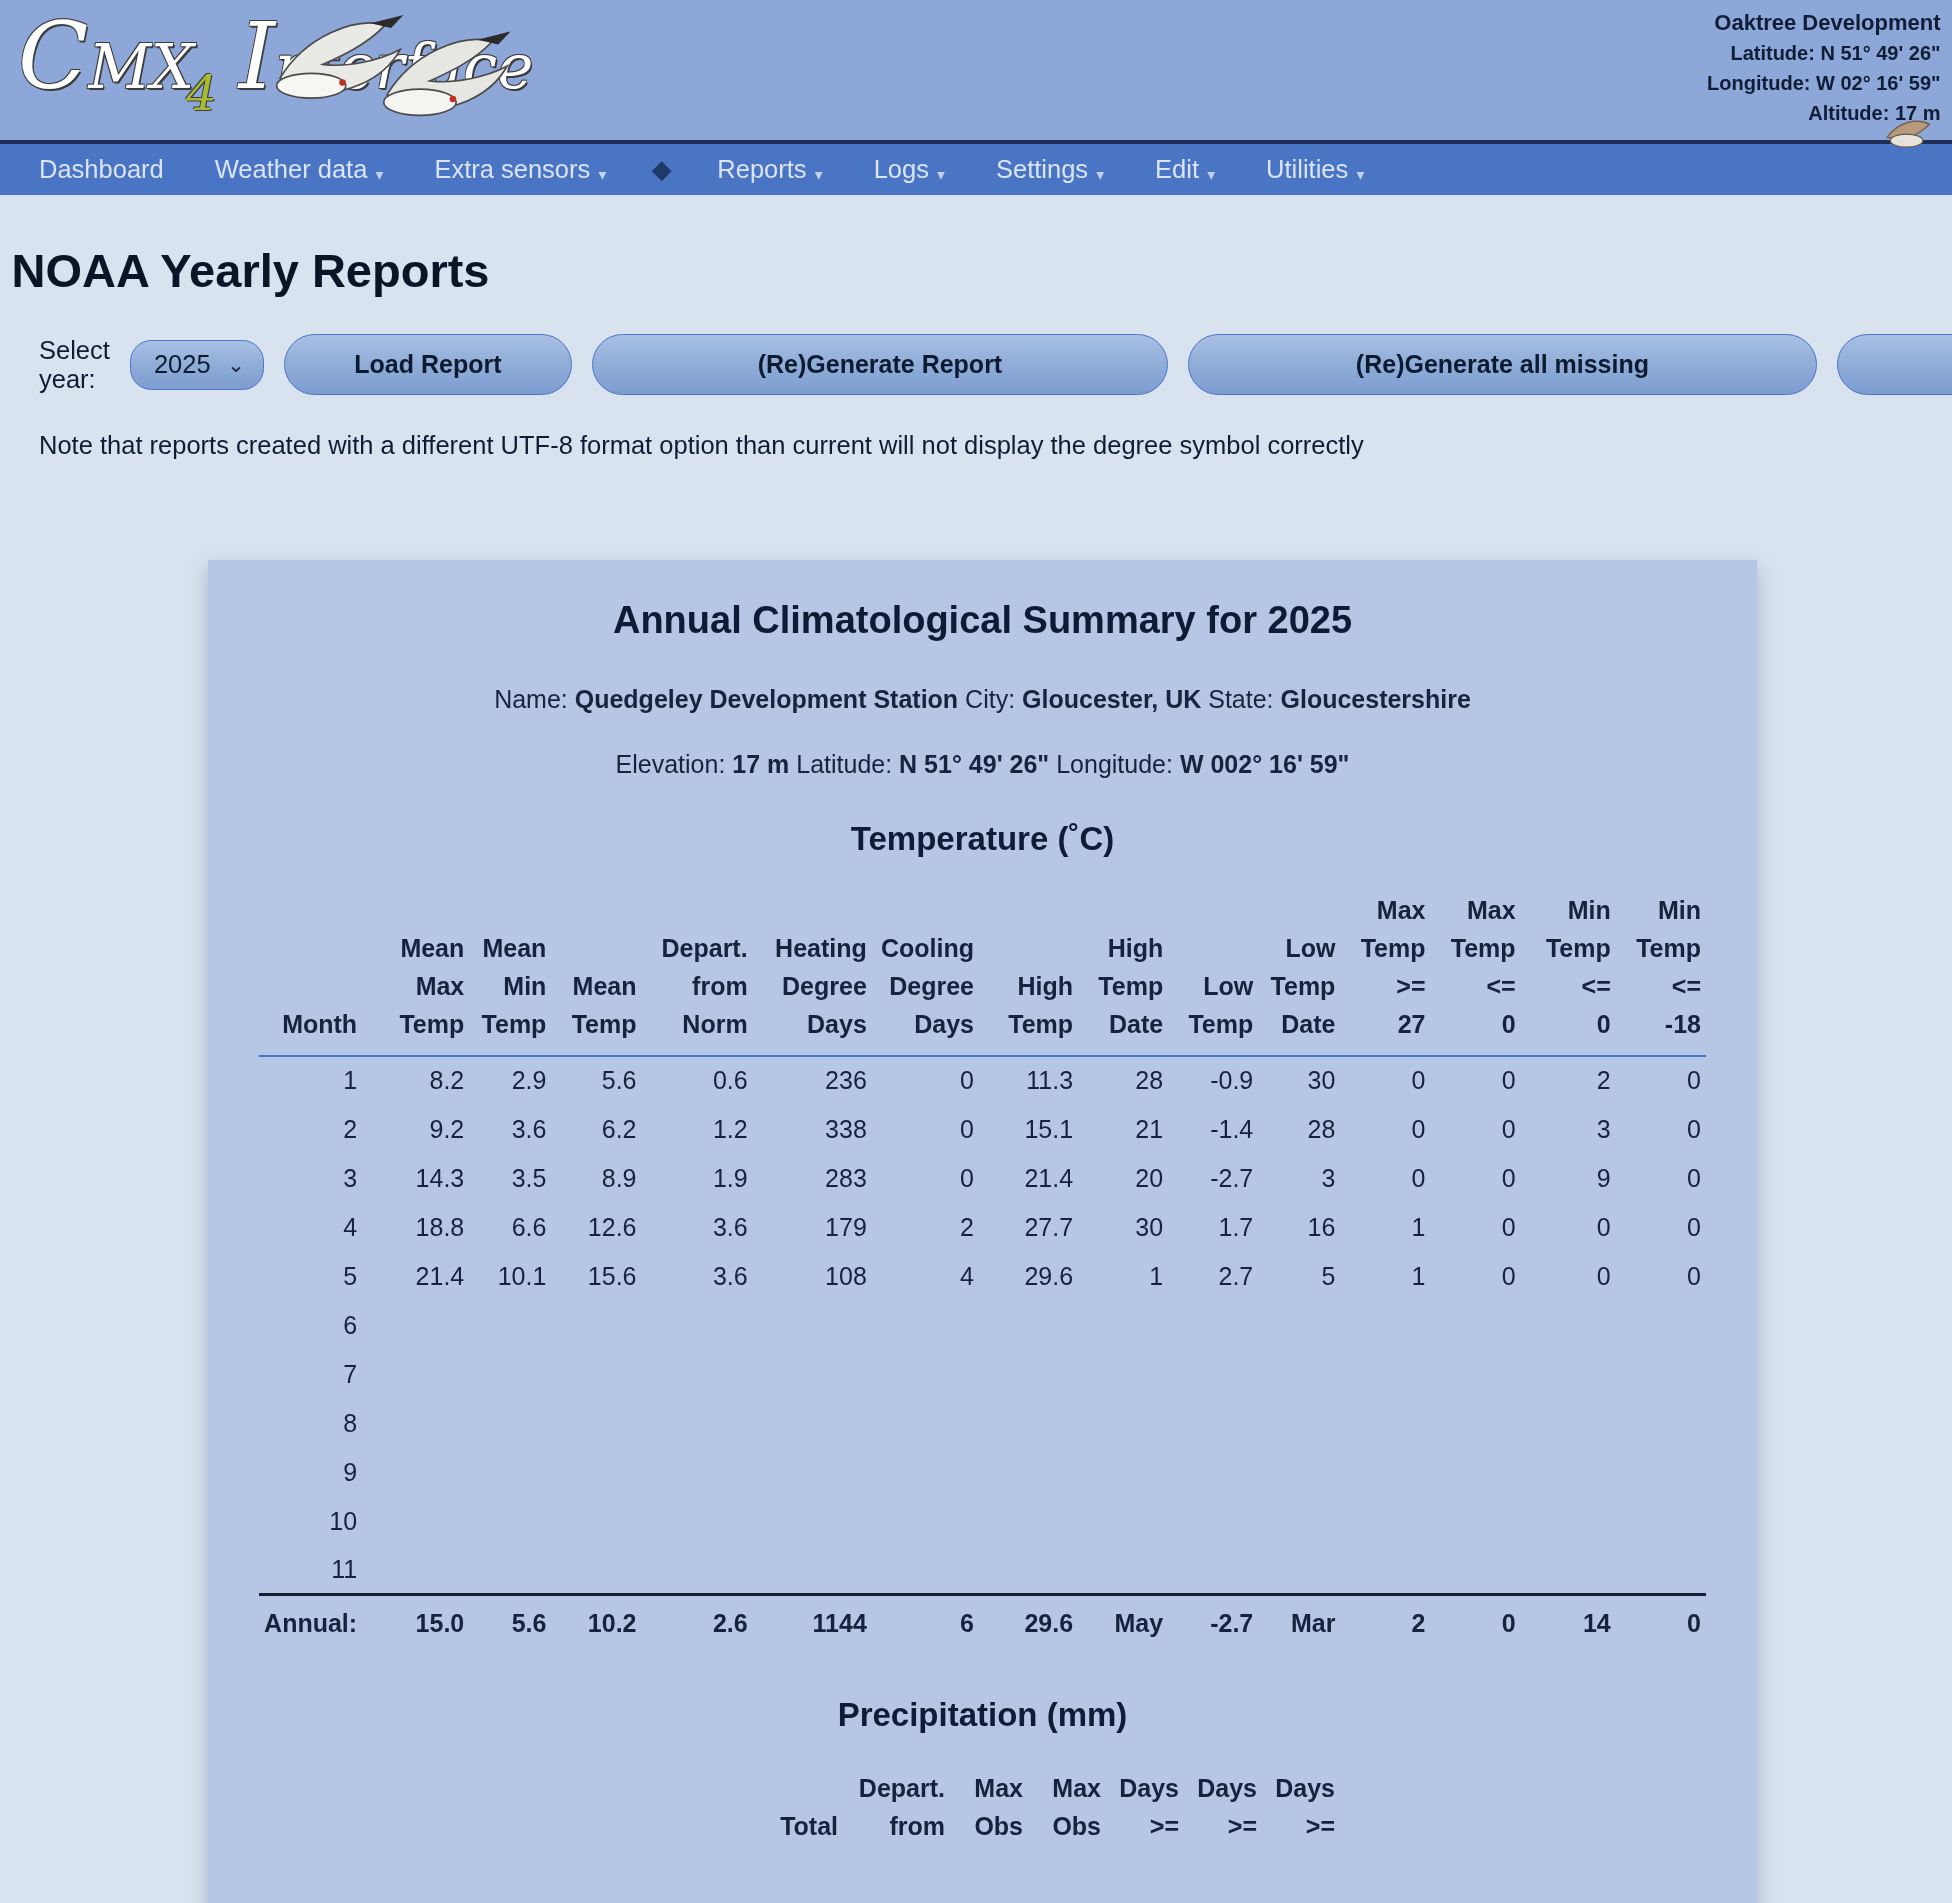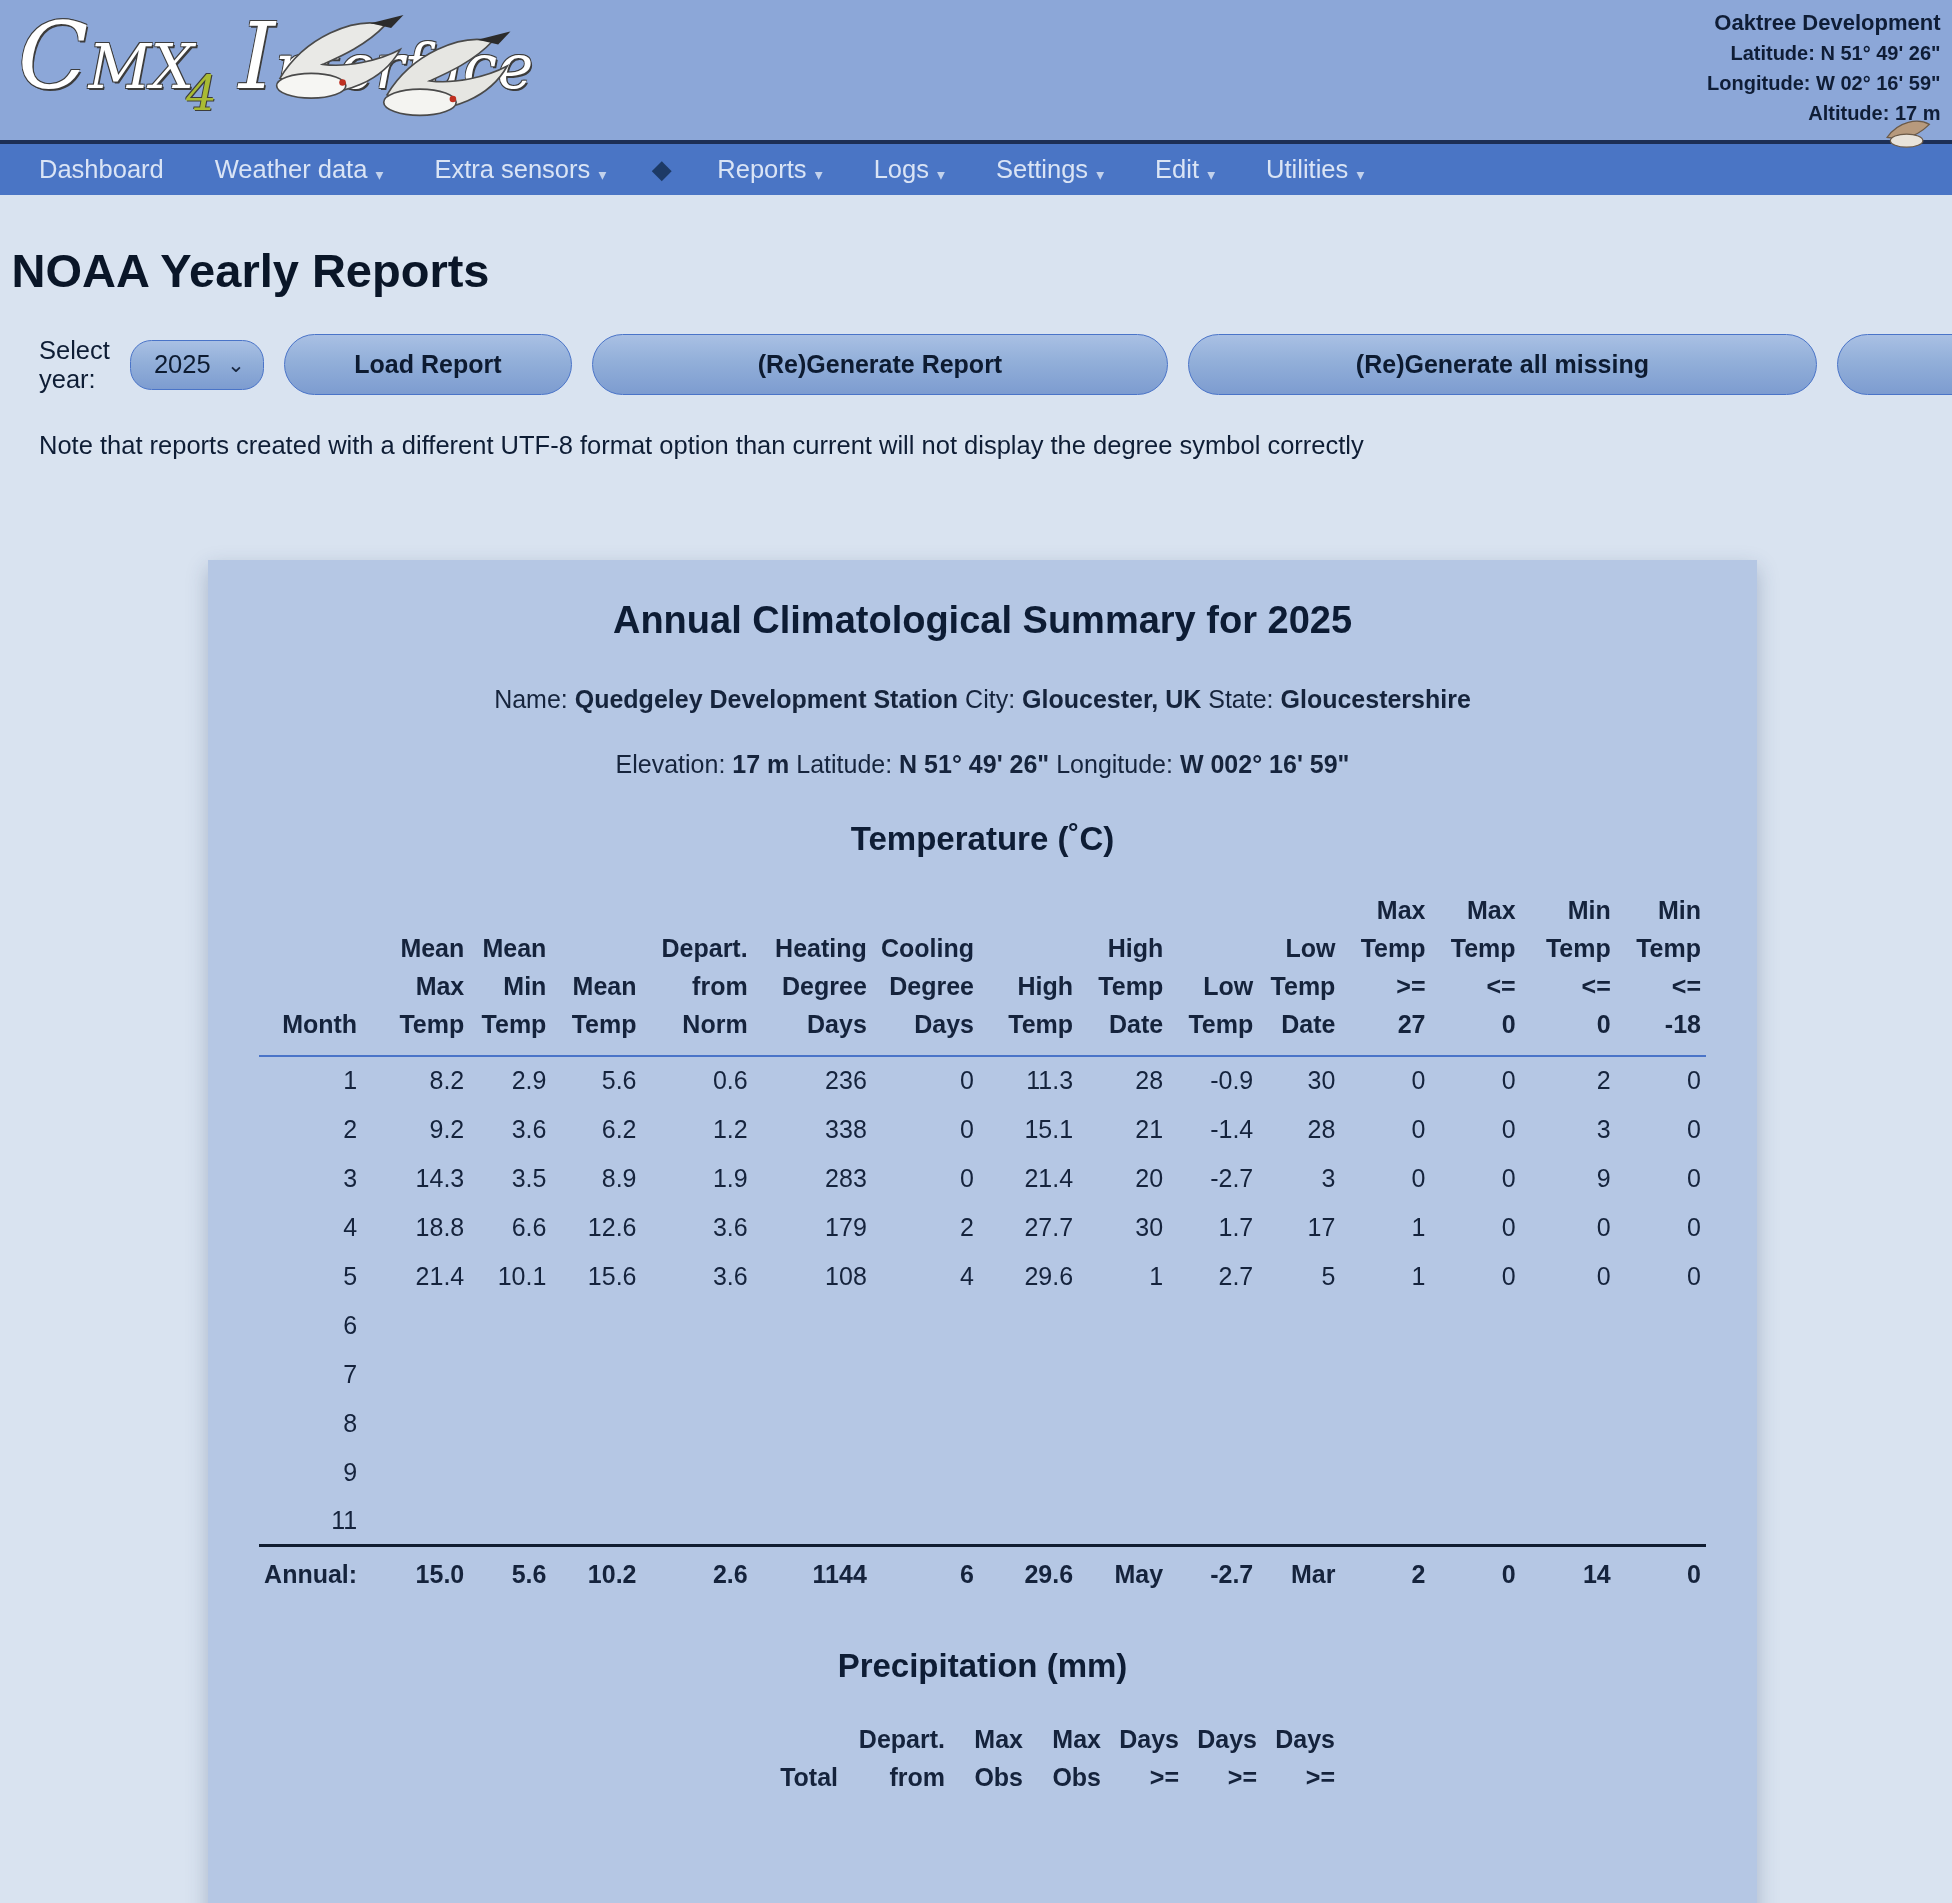--- a/index.html
+++ b/index.html
@@ -294,21 +294,21 @@
           <td>4</td>
           <td>18.8</td>
           <td>6.6</td>
           <td>12.6</td>
           <td>3.6</td>
           <td>179</td>
           <td>2</td>
           <td>27.7</td>
           <td>30</td>
           <td>1.7</td>
-          <td>17</td>
+          <td>16</td>
           <td>1</td>
           <td>0</td>
           <td>0</td>
           <td>0</td>
         </tr>
         <tr>
           <td>5</td>
           <td>21.4</td>
           <td>10.1</td>
           <td>15.6</td>
@@ -370,20 +370,37 @@
           <td></td>
           <td></td>
           <td></td>
           <td></td>
           <td></td>
           <td></td>
           <td></td>
         </tr>
         <tr>
           <td>9</td>
+          <td></td>
+          <td></td>
+          <td></td>
+          <td></td>
+          <td></td>
+          <td></td>
+          <td></td>
+          <td></td>
+          <td></td>
+          <td></td>
+          <td></td>
+          <td></td>
+          <td></td>
+          <td></td>
+        </tr>
+        <tr>
+          <td>10</td>
           <td></td>
           <td></td>
           <td></td>
           <td></td>
           <td></td>
           <td></td>
           <td></td>
           <td></td>
           <td></td>
           <td></td>

